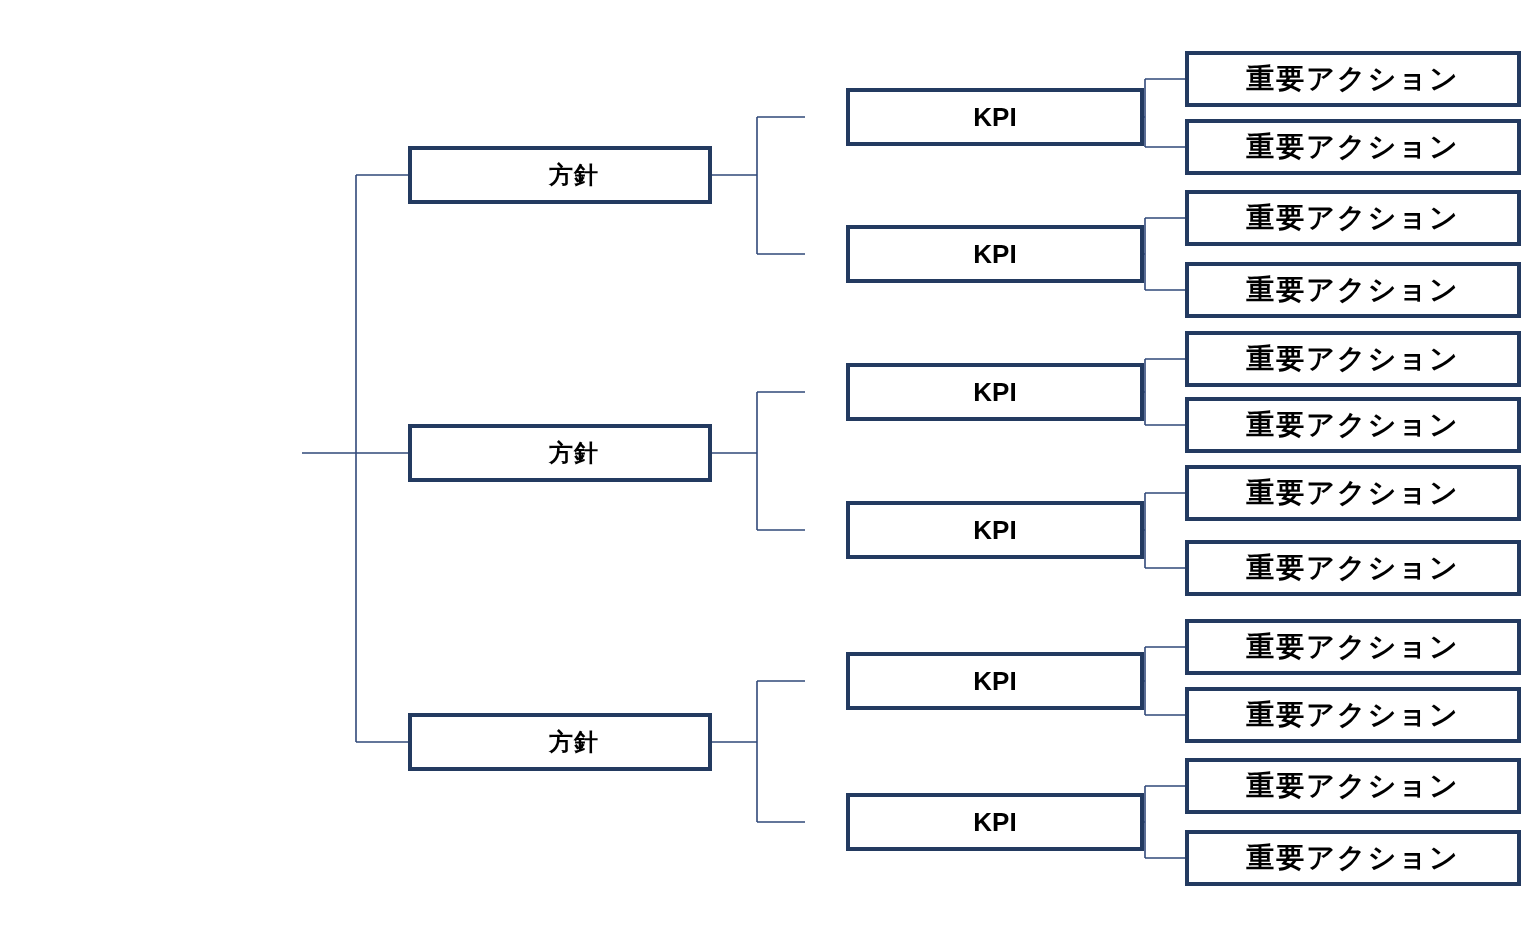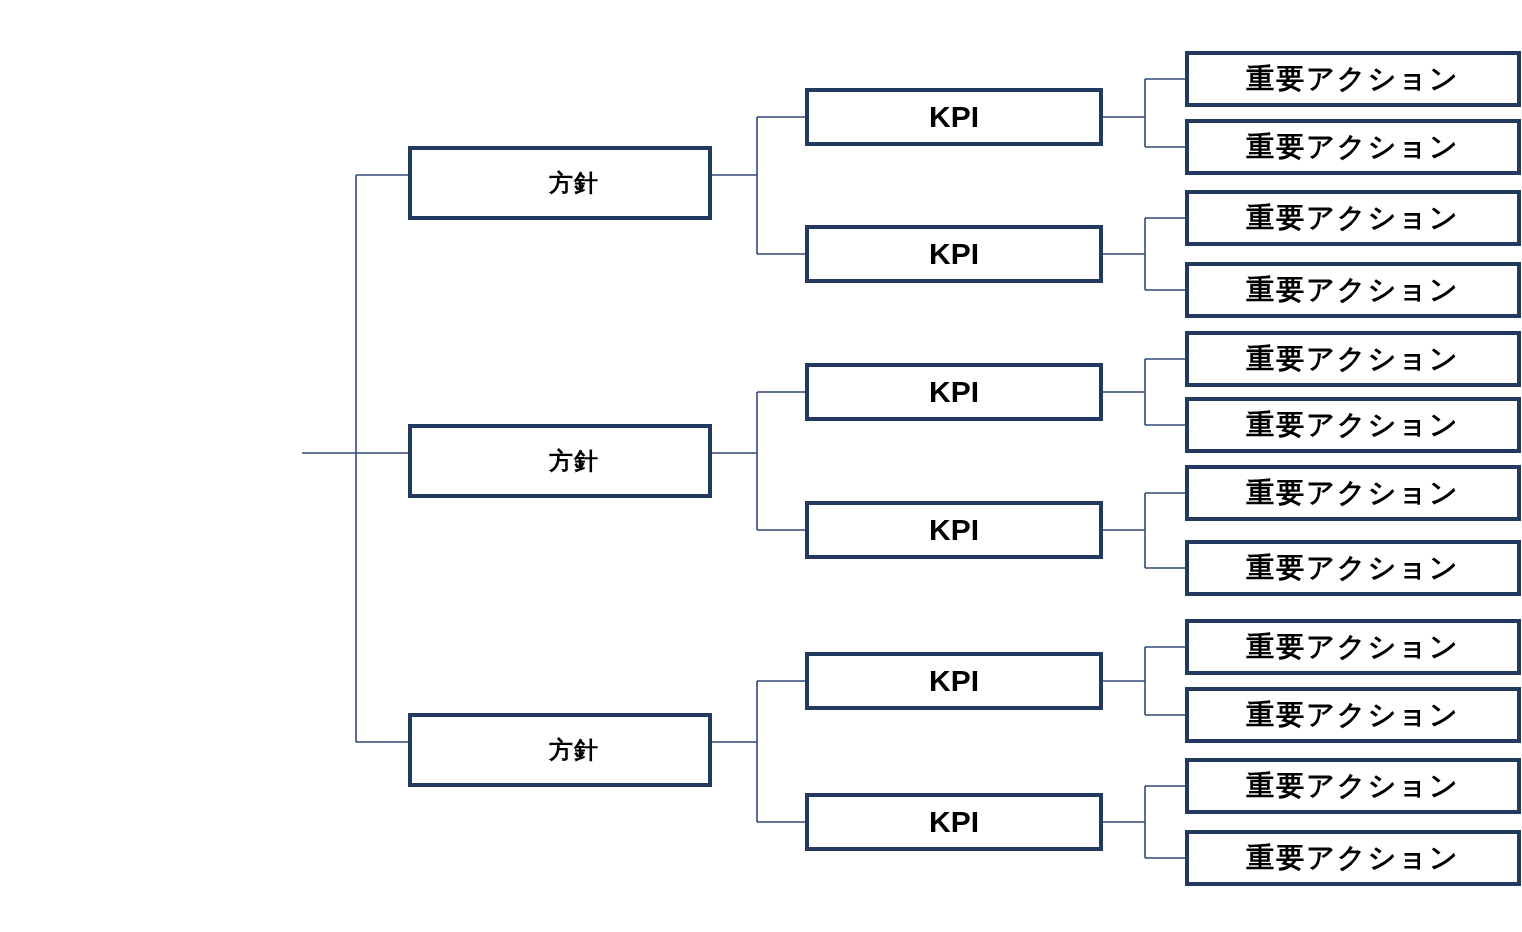--- a/index.html
+++ b/index.html
@@ -32,22 +32,22 @@
   }
   .goal {
     left: 18px; top: 331px;
     width: 287px; height: 247px;
     border-radius: 50%;
     border-width: 5px;
     font-size: 42px;
     letter-spacing: 6px;
     padding-left: 6px; 
   }
-  .policy { left: 408px; width: 304px; height: 74px; font-size: 24px; letter-spacing: 1px; padding-left: 28px; }
-  .kpi    { left: 805px; width: 298px; height: 58px; font-size: 30px; }
+  .policy { left: 408px; width: 304px; height: 58px; font-size: 24px; letter-spacing: 1px; padding-left: 28px; }
+  .kpi    { left: 846px; width: 298px; height: 58px; font-size: 26px; }
   .action { left: 1185px; width: 336px; height: 56px; font-size: 28px; letter-spacing: 2px; }
 </style>
 </head>
 <body>
 
 <div class="canvas">
 
   <svg class="connector-layer" width="1522" height="932" viewBox="0 0 1522 932">
     <g fill="none" stroke-width="1.6">
       <path d="M302 453 H408 M356 175 V742 M356 175 H408 M356 742 H408" stroke="#31497A"></path>

